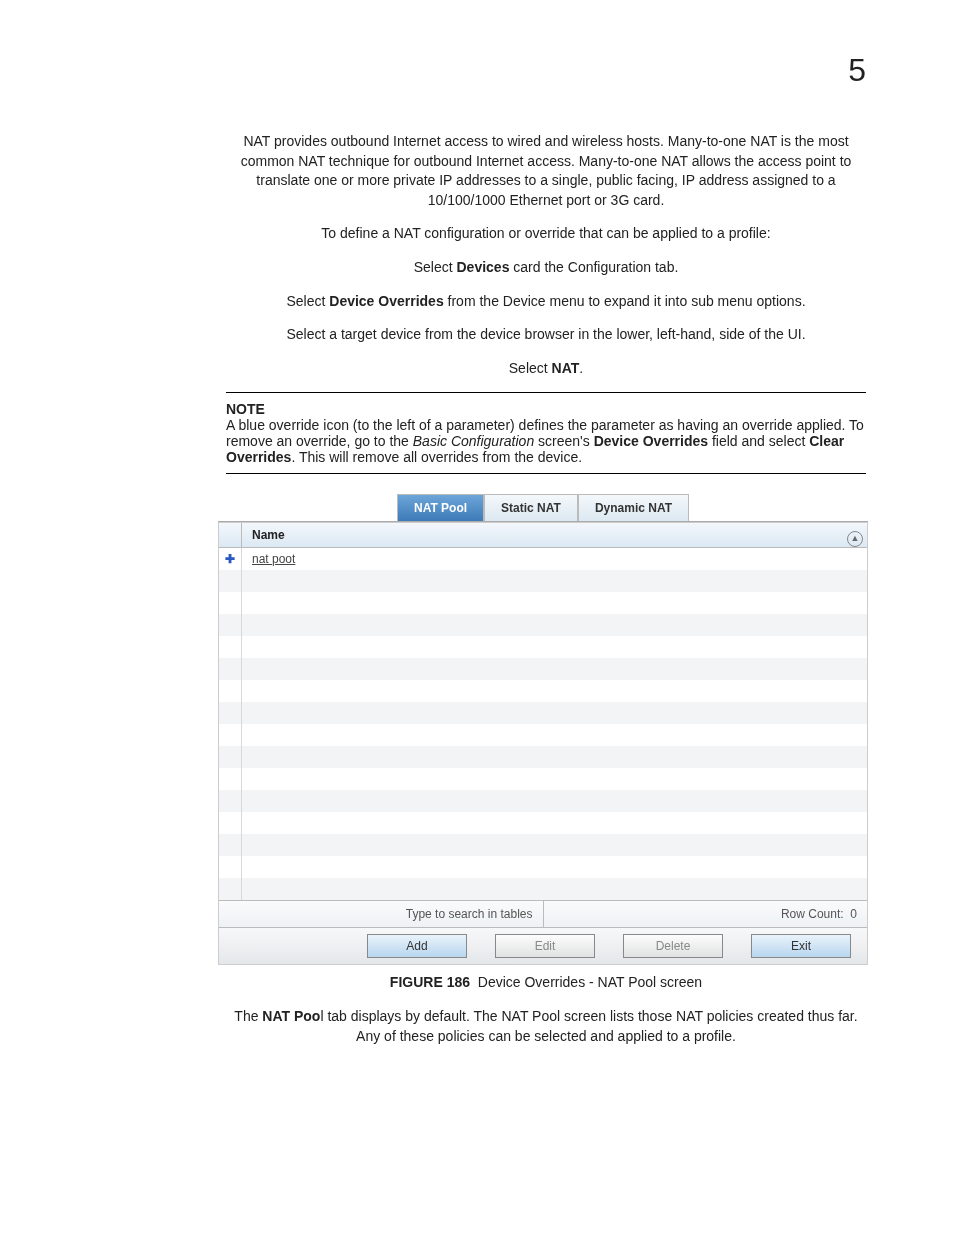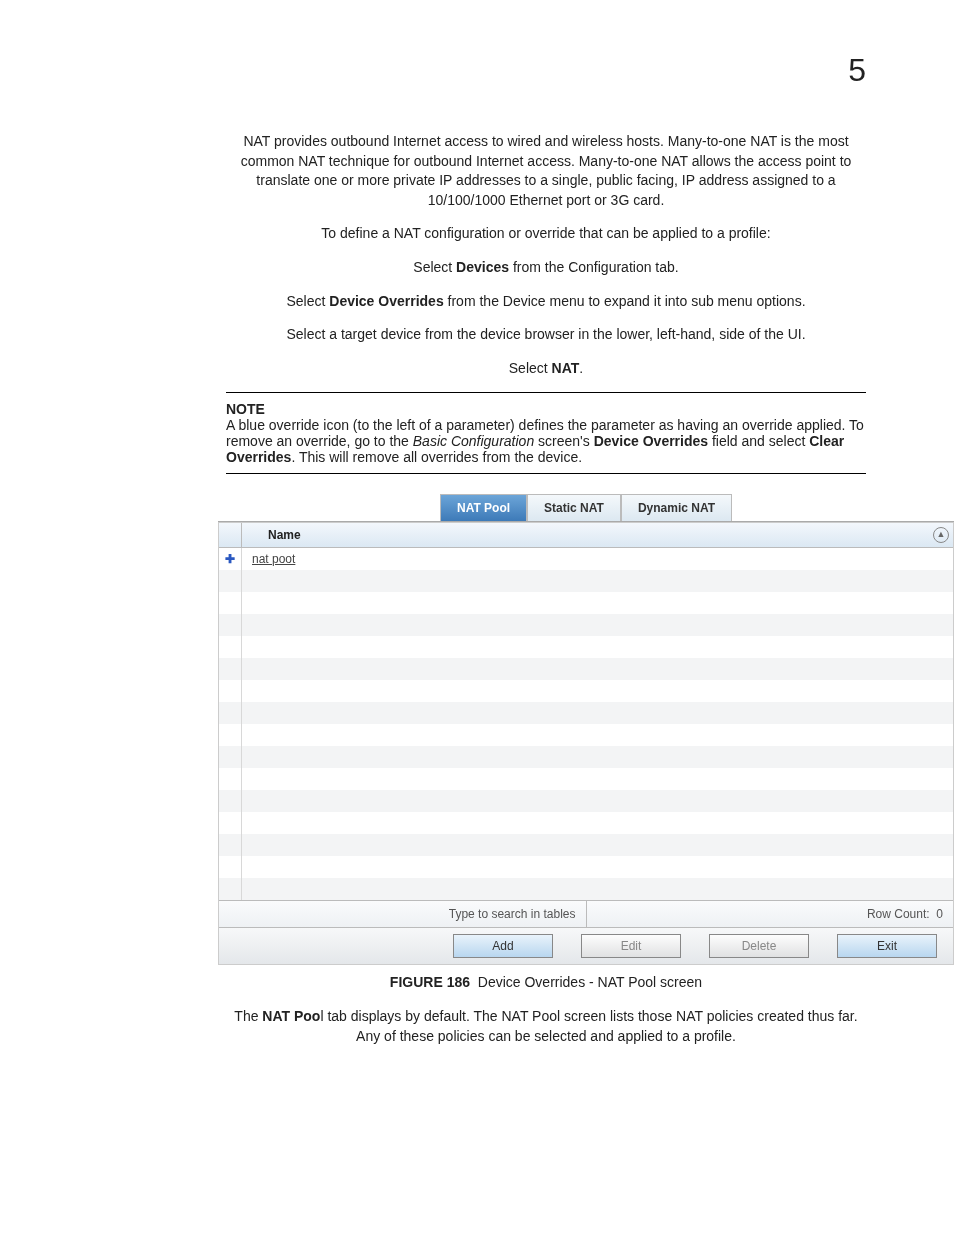--- a/index.html
+++ b/index.html
@@ -35,21 +35,21 @@
     border-top: 1px solid #000;
     border-bottom: 1px solid #000;
     padding: 8px 0;
     margin: 14px 0 20px 0;
   }
   .bold { font-weight: bold; }
   .italic { font-style: italic; }
   .note-heading { font-weight: bold; text-transform: uppercase;}
   .screenshot {
     margin: 16px 0 8px -8px;
-    width: 736px;
+    width: 650px;
     background: #fff;
   }
   .tabs {
     display: flex;
     justify-content: center;
     gap: 0;
     border-bottom: 1px solid #aaa;
     padding: 0 0 0 0;
   }
   .tab {
@@ -62,26 +62,25 @@
     font-weight: bold;
     white-space: nowrap;
   }
   .tab.active {
     background: linear-gradient(#6ca5d8, #3d7ab8);
     color: #fff;
   }
   .table-wrap { border: 1px solid #ccc; }
   .thead {
     display: flex;
-    align-items: center;
+    align-items: flex-end;
     font-size: 12px;
     font-weight: bold;
     background: linear-gradient(#f3f7fc, #dbe8f3);
     border-bottom: 1px solid #bbb;
-    gap: 16px;
   }
   .thead .iconcol { width: 22px; border-right: 1px solid #bbb; height: 24px; }
   .thead .namecol { flex: 1; padding: 5px 10px; }
   .thead .sortcol {
     width: 24px; text-align: center; color: #666;
     font-size: 11px;
   }
   .tbody .trow {
     display: flex;
     align-items: center;
@@ -153,21 +152,21 @@
 <body>
 
 <div class="page">
   <div class="chapnum">5</div>
 
   <div class="content">
     <p>NAT provides outbound Internet access to wired and wireless hosts. Many-to-one NAT is the most common NAT technique for outbound Internet access. Many-to-one NAT allows the access point to translate one or more private IP addresses to a single, public facing, IP address assigned to a 10/100/1000 Ethernet port or 3G card.</p>
     <p>To define a NAT configuration or override that can be applied to a profile:</p>
 
     <p>
-      <span>Select </span><span class="bold">Devices</span><span> from the Configuration tab.</span>
+      <span>Select </span><span class="bold">Devices</span><span> card the Configuration tab.</span>
     </p>
     <p>
       <span>Select </span><span class="bold">Device Overrides</span><span> from the Device menu to expand it into sub menu options.</span>
     </p>
     <p>Select a target device from the device browser in the lower, left-hand, side of the UI.</p>
     <p>
       <span>Select </span><span class="bold">NAT</span><span>.</span>
     </p>
 
     <div class="noteblock">

